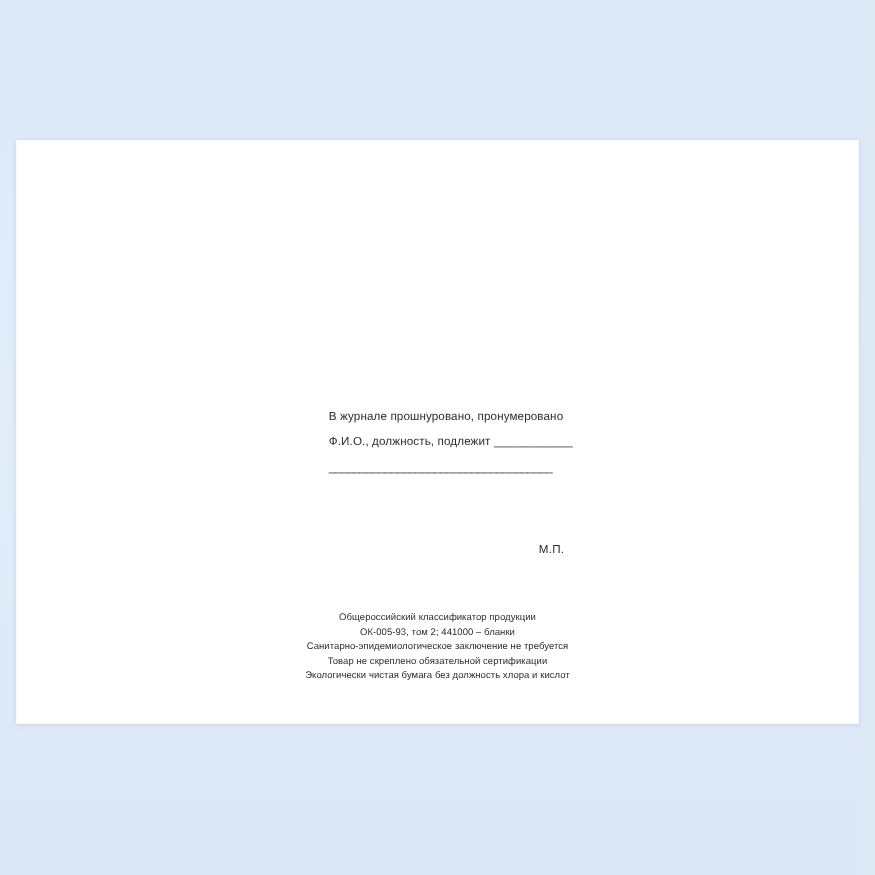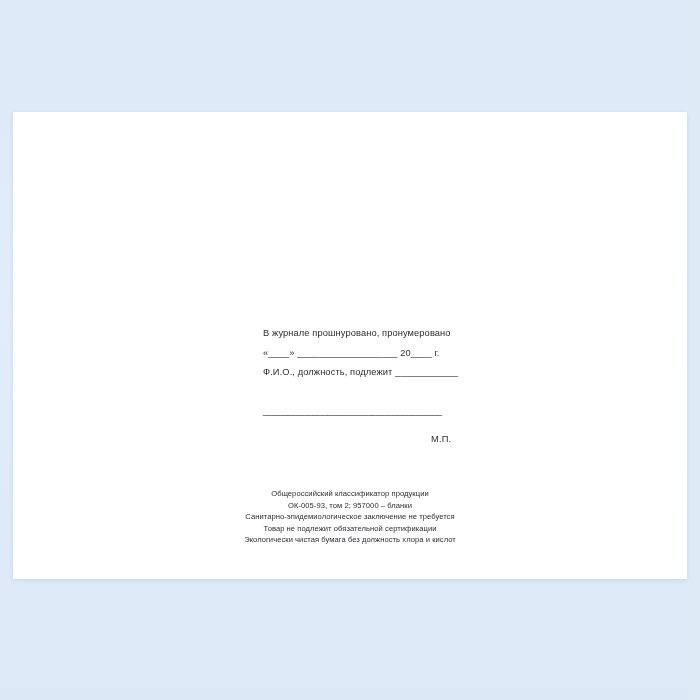--- a/index.html
+++ b/index.html
@@ -41,21 +41,21 @@
     width: 230px;
     color: #2b2b33;
     font-size: 9.3px;
     line-height: 19.5px;
     letter-spacing: 0.1px;
   }
   #cert-block .line {
     white-space: nowrap;
   }
   #cert-block .rule {
-    margin-top: 19px;
+    margin-top: 2px;
     font-size: 9.3px;
     letter-spacing: -0.2px;
     color: #2b2b33;
     white-space: nowrap;
   }
   #stamp-mark {
     position: absolute;
     left: 418px;
     top: 322px;
     font-size: 9.3px;
@@ -80,30 +80,29 @@
 </style>
 </head>
 <body>
 
 <div id="stage">
   <div id="sheet">
     <div class="sheet-inner">
 
       <div id="cert-block">
         <div class="line">В журнале прошнуровано, пронумеровано</div>
-        <div class="line">«____» ___________________  20____  г.</div>
         <div class="line">Ф.И.О.,  должность,  подлежит  ____________</div>
         <div class="rule">____________________________________</div>
       </div>
 
       <div id="stamp-mark">М.П.</div>
 
       <div id="footer-block">
         <div class="fline">Общероссийский классификатор продукции</div>
-        <div class="fline">ОК-005-93, том 2; 957000 – бланки</div>
+        <div class="fline">ОК-005-93, том 2; 441000 – бланки</div>
         <div class="fline">Санитарно-эпидемиологическое заключение не требуется</div>
-        <div class="fline">Товар не подлежит обязательной сертификации</div>
+        <div class="fline">Товар не скреплено обязательной сертификации</div>
         <div class="fline">Экологически чистая бумага без должность хлора и кислот</div>
       </div>
 
     </div>
   </div>
 </div>
 
 </body></html>

